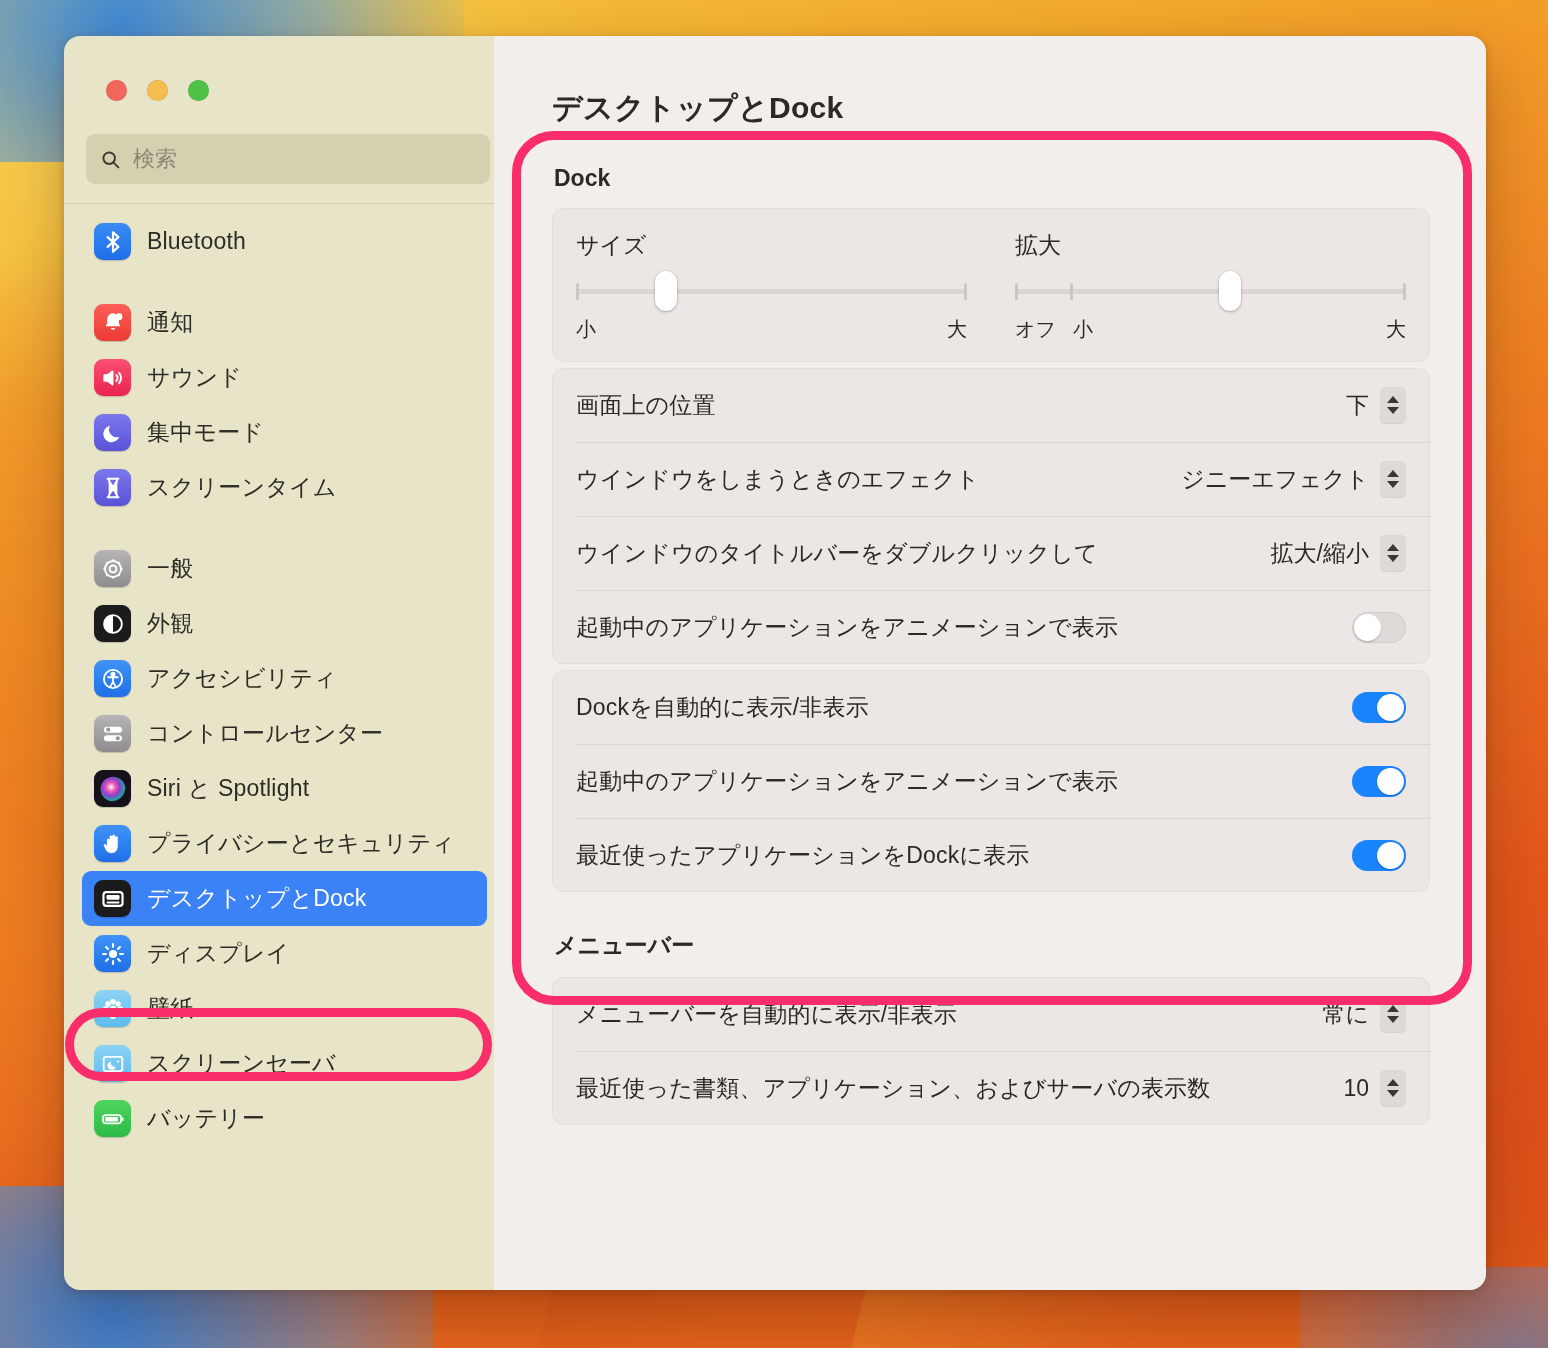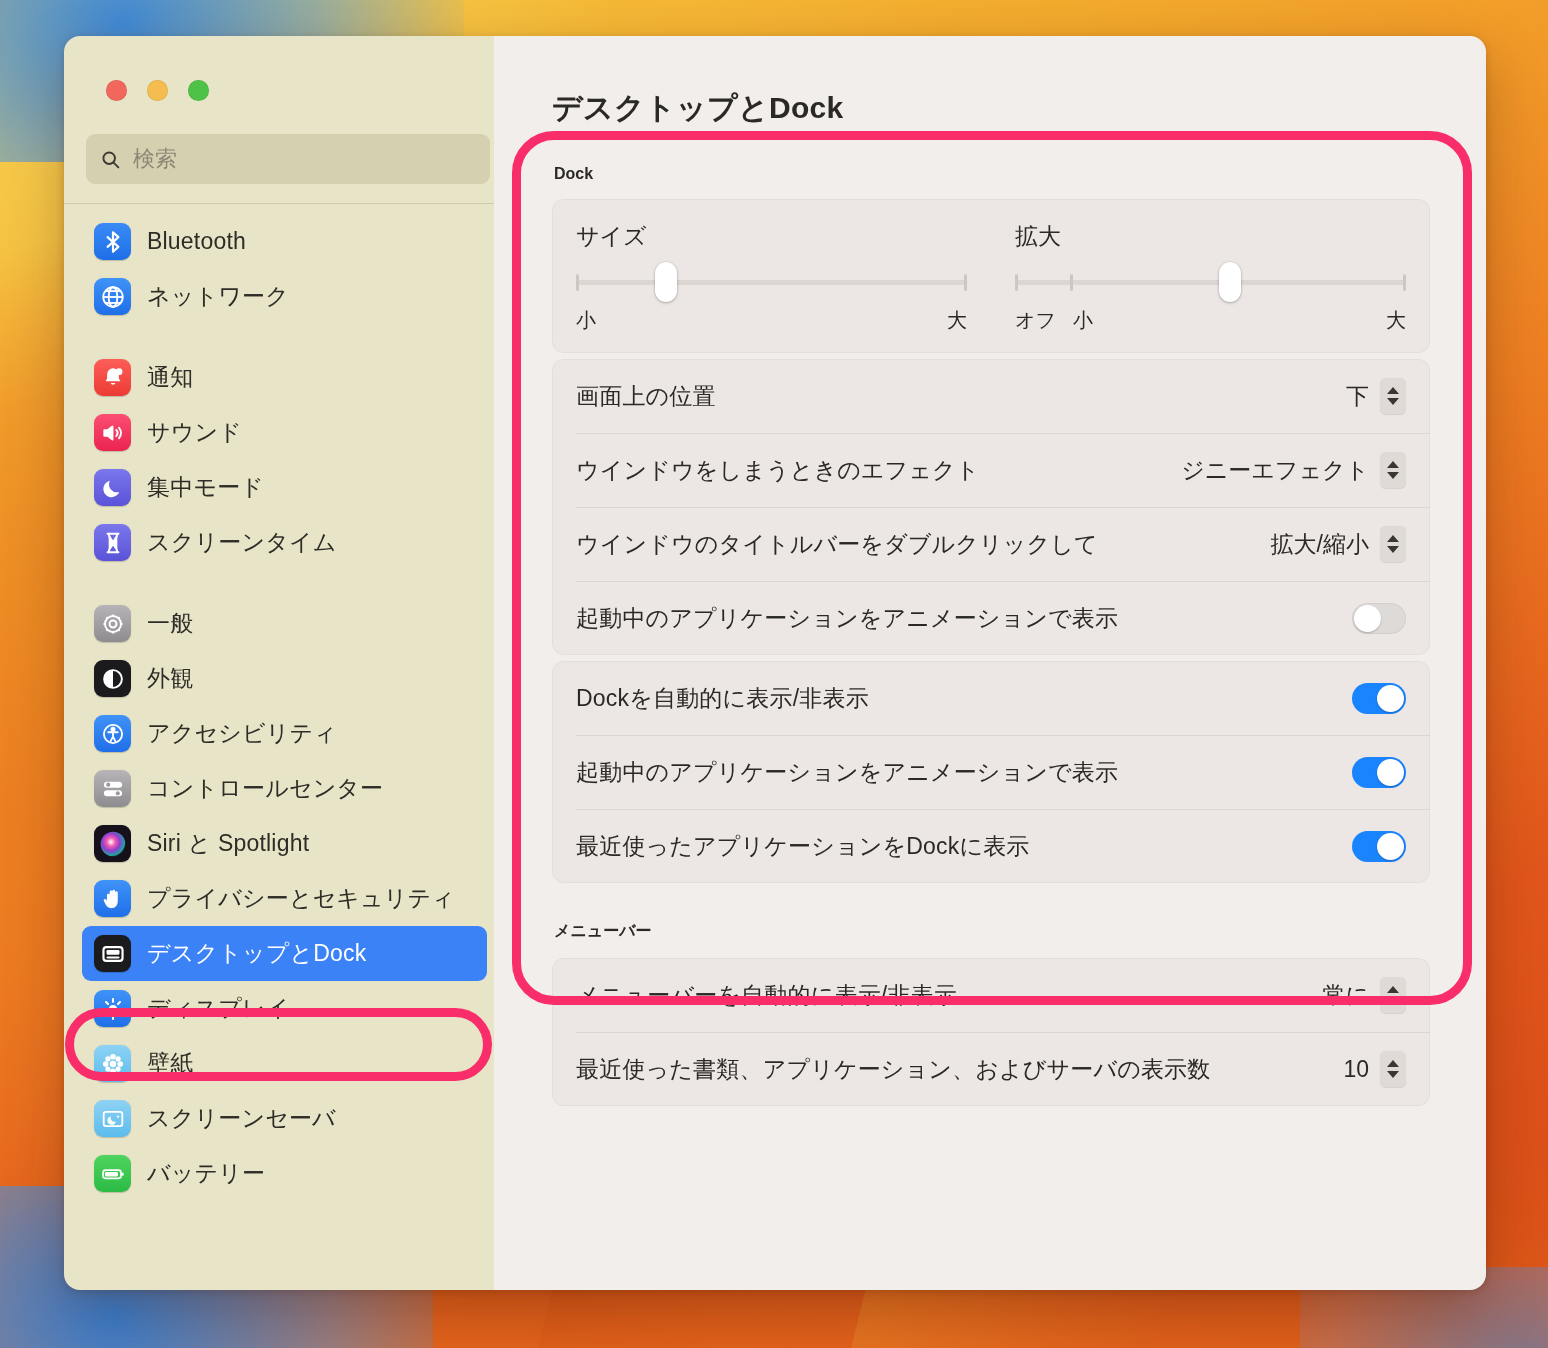--- a/index.html
+++ b/index.html
@@ -116,21 +116,21 @@
   #content {
     flex:1;
     background: #f2eeeb;
     position:relative;
     overflow:hidden;
     padding: 52px 56px 0 58px;
   }
   #page-title { font-size:30px; font-weight:700; color:#2b2926; letter-spacing:0.3px; }
 
   .section-title {
-    font-size:16px; font-weight:700; color:#2b2926;
+    font-size:23px; font-weight:700; color:#2b2926;
     margin: 36px 0 16px 2px;
   }
   .section-title.menubar { margin-top: 38px; }
 
   .card {
     background: #ece7e4;
     border-radius: 12px;
     box-shadow: inset 0 0 0 1px rgba(0,0,0,0.035);
   }
   .card + .card { margin-top: 6px; }
@@ -259,32 +259,20 @@
 
       <div class="sb-item">
         <span class="ico" style="background:linear-gradient(180deg,#3a8bf5,#1e6fe8);">
           <svg viewBox="0 0 24 24" fill="none" stroke="#fff" stroke-width="2" stroke-linejoin="round" stroke-linecap="round">
             <path d="M7 7.5l10 9L12 21V3l5 4.5-10 9"></path>
           </svg>
         </span>
         <span class="lbl">Bluetooth</span>
       </div>
 
-      <div class="sb-item">
-        <span class="ico" style="background:linear-gradient(180deg,#3f93f7,#1f6fe8);">
-          <svg viewBox="0 0 24 24" fill="none" stroke="#fff" stroke-width="1.7">
-            <circle cx="12" cy="12" r="9"></circle>
-              <ellipse cx="12" cy="12" rx="4" ry="9"></ellipse>
-            <line x1="3" y1="12" x2="21" y2="12"></line>
-              <line x1="4.8" y1="6.5" x2="19.2" y2="6.5"></line>
-              <line x1="4.8" y1="17.5" x2="19.2" y2="17.5"></line>
-          </svg>
-        </span>
-        <span class="lbl">ネットワーク</span>
-      </div>
 
 
       <div class="sb-gap"></div>
 
       <div class="sb-item">
         <span class="ico" style="background:linear-gradient(180deg,#fc5e58,#ec3b34);">
           <svg viewBox="0 0 24 24" fill="#fff">
             <path d="M12 3a5.4 5.4 0 00-5.4 5.4v4l-1.5 2.6h13.8L17.4 12.4v-4A5.4 5.4 0 0012 3z"></path>
             <path d="M9.8 16.6a2.3 2.3 0 004.4 0z"></path>
             <circle cx="17.6" cy="6.2" r="3.1"></circle>

